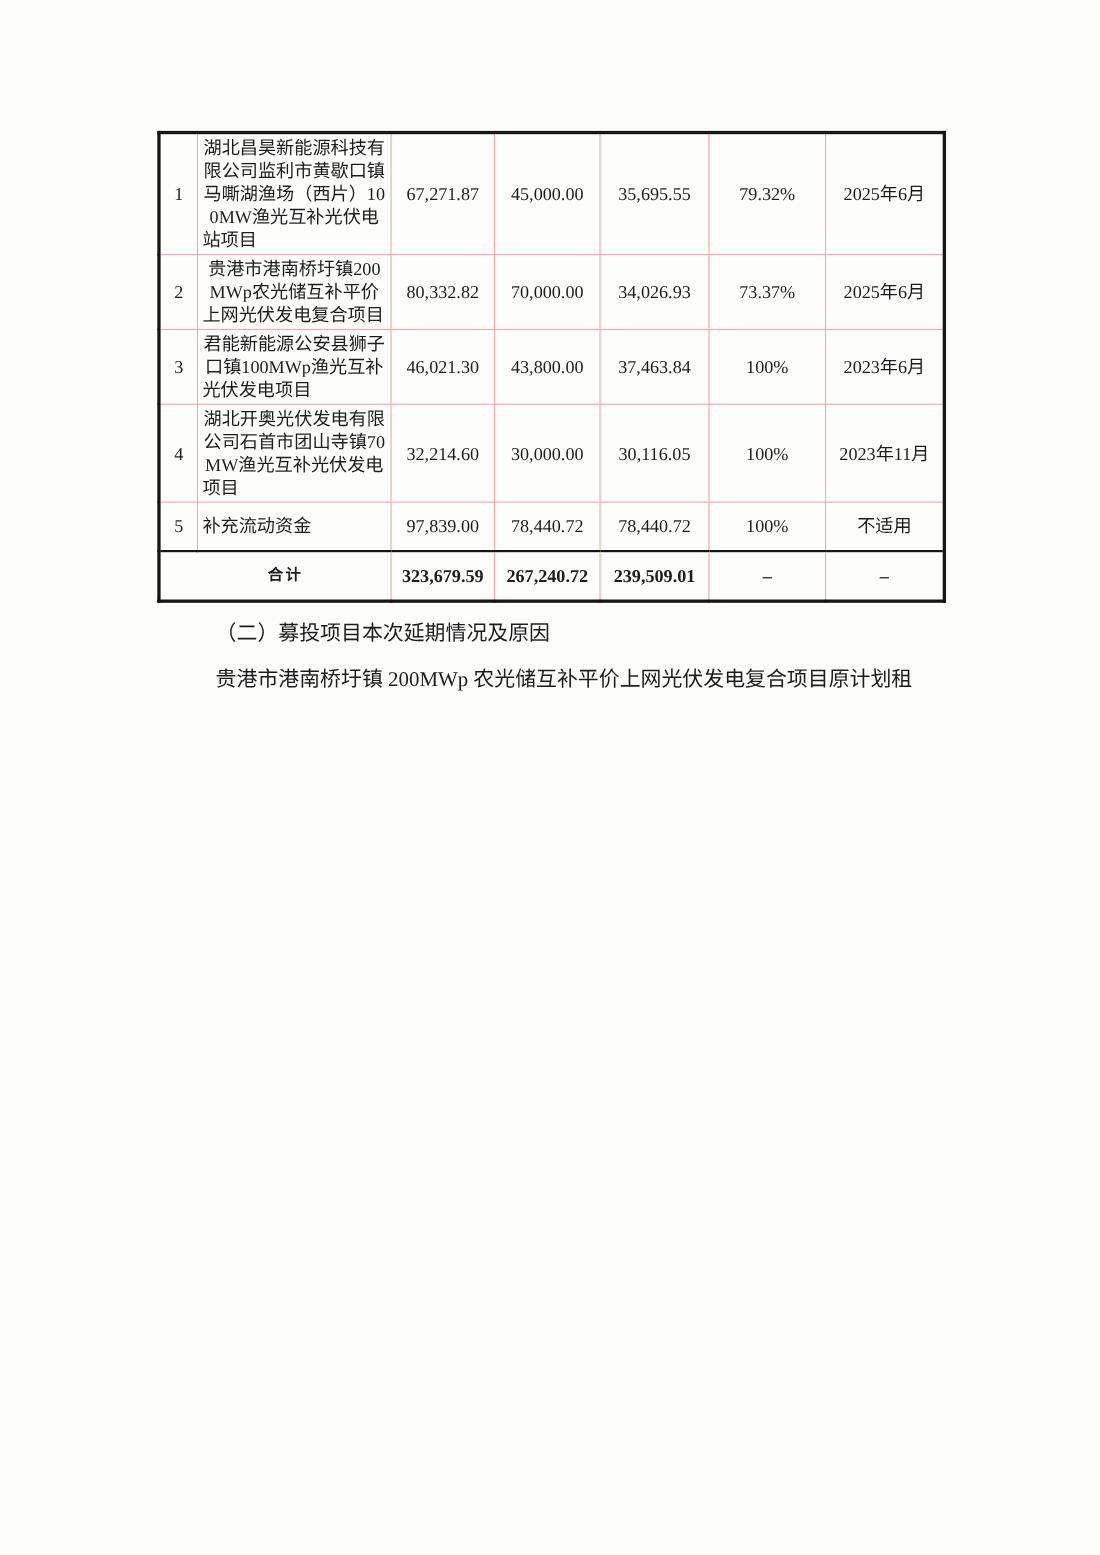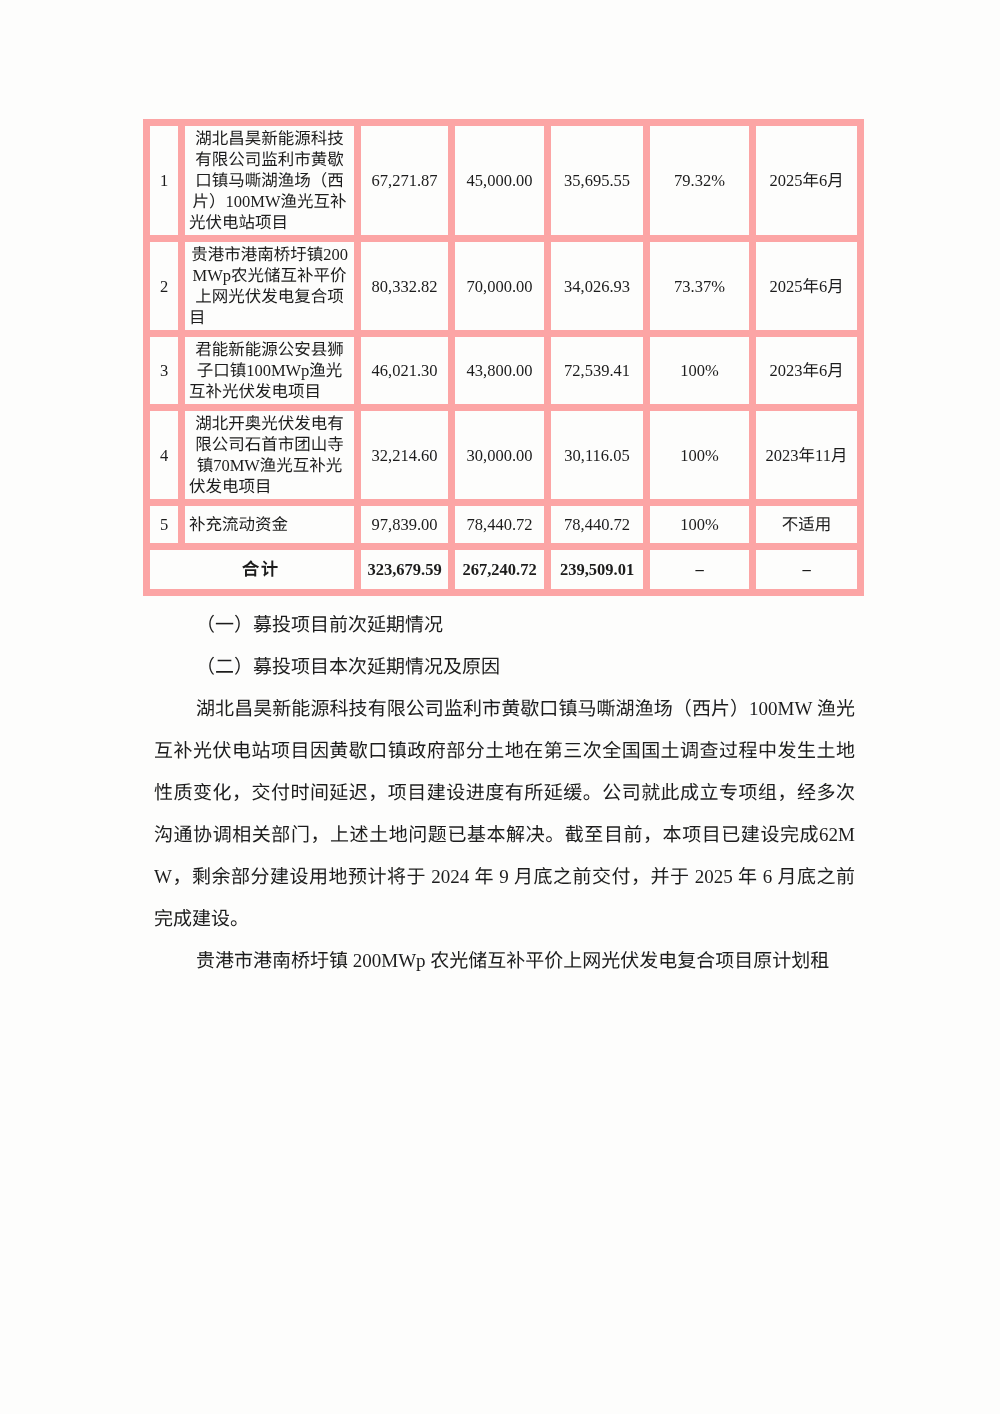--- a/index.html
+++ b/index.html
@@ -17,21 +17,21 @@
     width:714px;
   }
   
   table.fund-table{
     border-collapse:collapse;
     table-layout:fixed;
     width:714px;
     border:3px solid #161616;
   }
   table.fund-table td{
-    border:7px solid #fca5a5;
+    border:1px solid #fca5a5;
     vertical-align:middle;
     text-align:center;
     padding:2px 4px;
     font-size:16.5px;
     line-height:21px;
     box-sizing:border-box;
   }
   td.cell-name{
     text-align:justify;
     text-align-last:left;
@@ -43,21 +43,21 @@
   tr.r1 td{height:98px;}
   tr.r2 td{height:58px;}
   tr.r3 td{height:58px;}
   tr.r4 td{height:79px;}
   tr.r5 td{height:44px;}
   tr.total-row td{
     height:46px;
     border-top:2px solid #161616;
     font-weight:bold;
   }
-  tr.total-row td.cell-total-label{font-size:17px;letter-spacing:2px;padding-left:22px;}
+  tr.total-row td.cell-total-label{font-size:14px;letter-spacing:2px;padding-left:22px;}
   
   .text-block{
     margin-top:8px;
     margin-left:11px;
     margin-right:2px;
     font-size:19px;
     line-height:42px;
     text-align:justify;
     word-break:break-all;
   }
@@ -99,21 +99,21 @@
         <td>70,000.00</td>
         <td>34,026.93</td>
         <td>73.37%</td>
         <td>2025年6月</td>
       </tr>
       <tr class="r3">
         <td>3</td>
         <td class="cell-name">君能新能源公安县狮子口镇100MWp渔光互补光伏发电项目</td>
         <td>46,021.30</td>
         <td>43,800.00</td>
-        <td>72,539.41</td>
+        <td>37,463.84</td>
         <td>100%</td>
         <td>2023年6月</td>
       </tr>
       <tr class="r4">
         <td>4</td>
         <td class="cell-name">湖北开奥光伏发电有限公司石首市团山寺镇70MW渔光互补光伏发电项目</td>
         <td>32,214.60</td>
         <td>30,000.00</td>
         <td>30,116.05</td>
         <td>100%</td>
@@ -133,19 +133,17 @@
         <td>323,679.59</td>
         <td>267,240.72</td>
         <td>239,509.01</td>
         <td>–</td>
         <td>–</td>
       </tr>
     </tbody>
   </table>
 
   <div class="text-block">
-    <p class="indent-std">（一）募投项目前次延期情况</p>
     <p class="indent-std">（二）募投项目本次延期情况及原因</p>
-    <p class="indent-std">湖北昌昊新能源科技有限公司监利市黄歇口镇马嘶湖渔场（西片）100MW 渔光互补光伏电站项目因黄歇口镇政府部分土地在第三次全国国土调查过程中发生土地性质变化，交付时间延迟，项目建设进度有所延缓。公司就此成立专项组，经多次沟通协调相关部门，上述土地问题已基本解决。截至目前，本项目已建设完成62MW，剩余部分建设用地预计将于 2024 年 9 月底之前交付，并于 2025 年 6 月底之前完成建设。</p>
     <p class="indent-std">贵港市港南桥圩镇 200MWp 农光储互补平价上网光伏发电复合项目原计划租</p>
   </div>
 
 </div>
 
 </body></html>

